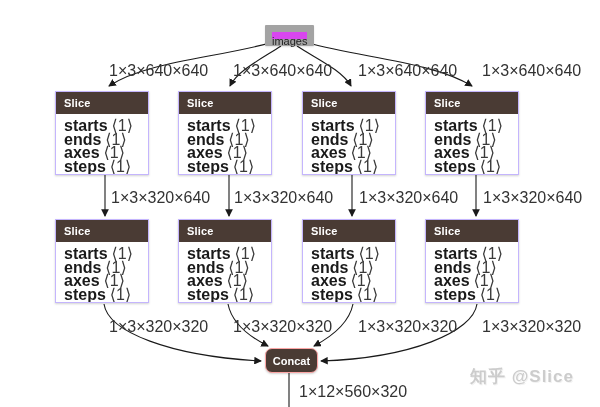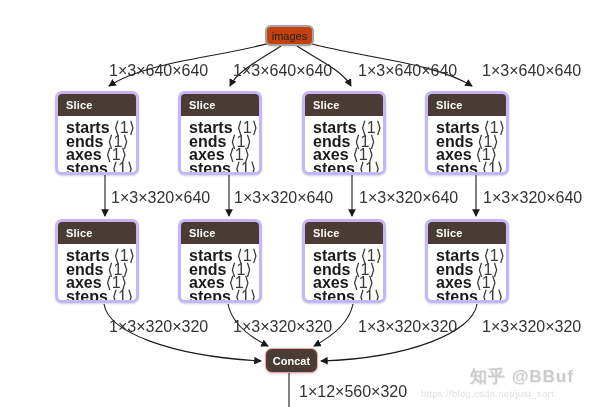--- a/index.html
+++ b/index.html
@@ -3,36 +3,36 @@
 <meta charset="utf-8">
 <style>
   html,body{margin:0;padding:0;background:#fff;}
   .canvas{
     position:relative;width:600px;height:407px;background:#ffffff;overflow:hidden;
     font-family:"Liberation Sans","DejaVu Sans",sans-serif;
   }
   .edges{position:absolute;left:0;top:0;width:600px;height:407px;}
   .node{position:absolute;box-sizing:border-box;}
   .slice-node{
-    width:84px;height:84px;background:#ffffff;border:3px solid #c4b5fd;border-radius:7px;
+    width:94px;height:84px;background:#ffffff;border:1px solid #c4b5fd;border-radius:0;
     overflow:hidden;box-shadow:0 1px 2px rgba(0,0,0,.18);
   }
   .node-header{
     background:#4a3b34;color:#ffffff;height:22px;line-height:22px;padding:0 8px;
     font-size:11px;font-weight:600;letter-spacing:.2px;
   }
   .node-body{padding:5px 8px 0 8px;}
   .param{font-size:16px;line-height:13.5px;color:#1a1a1a;white-space:nowrap;}
   .pname{font-weight:bold;}
   .pval{margin-left:4px;color:#3a3a3a;}
   .pos-c1{left:55px}.pos-c2{left:178px}.pos-c3{left:302px}.pos-c4{left:425px}
   .pos-r1{top:91px}.pos-r2{top:219px}
   .input-node{
-    left:265px;top:25px;width:49px;height:21px;background:#c2410c;border:2px solid #a3a3a3;
-    border-radius:6px;text-align:center;line-height:19px;font-size:11px;color:#222;
+    left:265px;top:25px;width:49px;height:21px;background:#d946ef;border:7px solid #a3a3a3;
+    border-radius:1px;text-align:center;line-height:19px;font-size:11px;color:#222;
     box-shadow:0 1px 2px rgba(0,0,0,.12);
   }
   .concat-node{
     left:265px;top:348px;width:53px;height:25px;background:#4a3b34;border:1px solid #fca5a5;
     border-radius:7px;color:#fff;text-align:center;line-height:24px;font-size:11px;font-weight:600;
     box-shadow:0 1px 2px rgba(0,0,0,.18);
   }
   .edge-label{position:absolute;font-size:16px;color:#333333;white-space:nowrap;}
   .wm-brand{
     position:absolute;left:470px;top:365px;font-size:17px;font-weight:bold;color:#cccccc;
@@ -165,16 +165,15 @@
   <div class="edge-label" style="left:359px;top:189px">1×3×320×640</div>
   <div class="edge-label" style="left:483px;top:189px">1×3×320×640</div>
 
   <div class="edge-label" style="left:109px;top:318px">1×3×320×320</div>
   <div class="edge-label" style="left:233px;top:318px">1×3×320×320</div>
   <div class="edge-label" style="left:358px;top:318px">1×3×320×320</div>
   <div class="edge-label" style="left:482px;top:318px">1×3×320×320</div>
 
   <div class="edge-label" style="left:299px;top:383px">1×12×560×320</div>
 
-  <div class="wm-brand">知乎 @BBuf</div>
-  <div class="wm-url">https://blog.csdn.net/just_sort</div>
+  <div class="wm-brand">知乎 @Slice</div>
 
 </div>
 
 </body></html>

